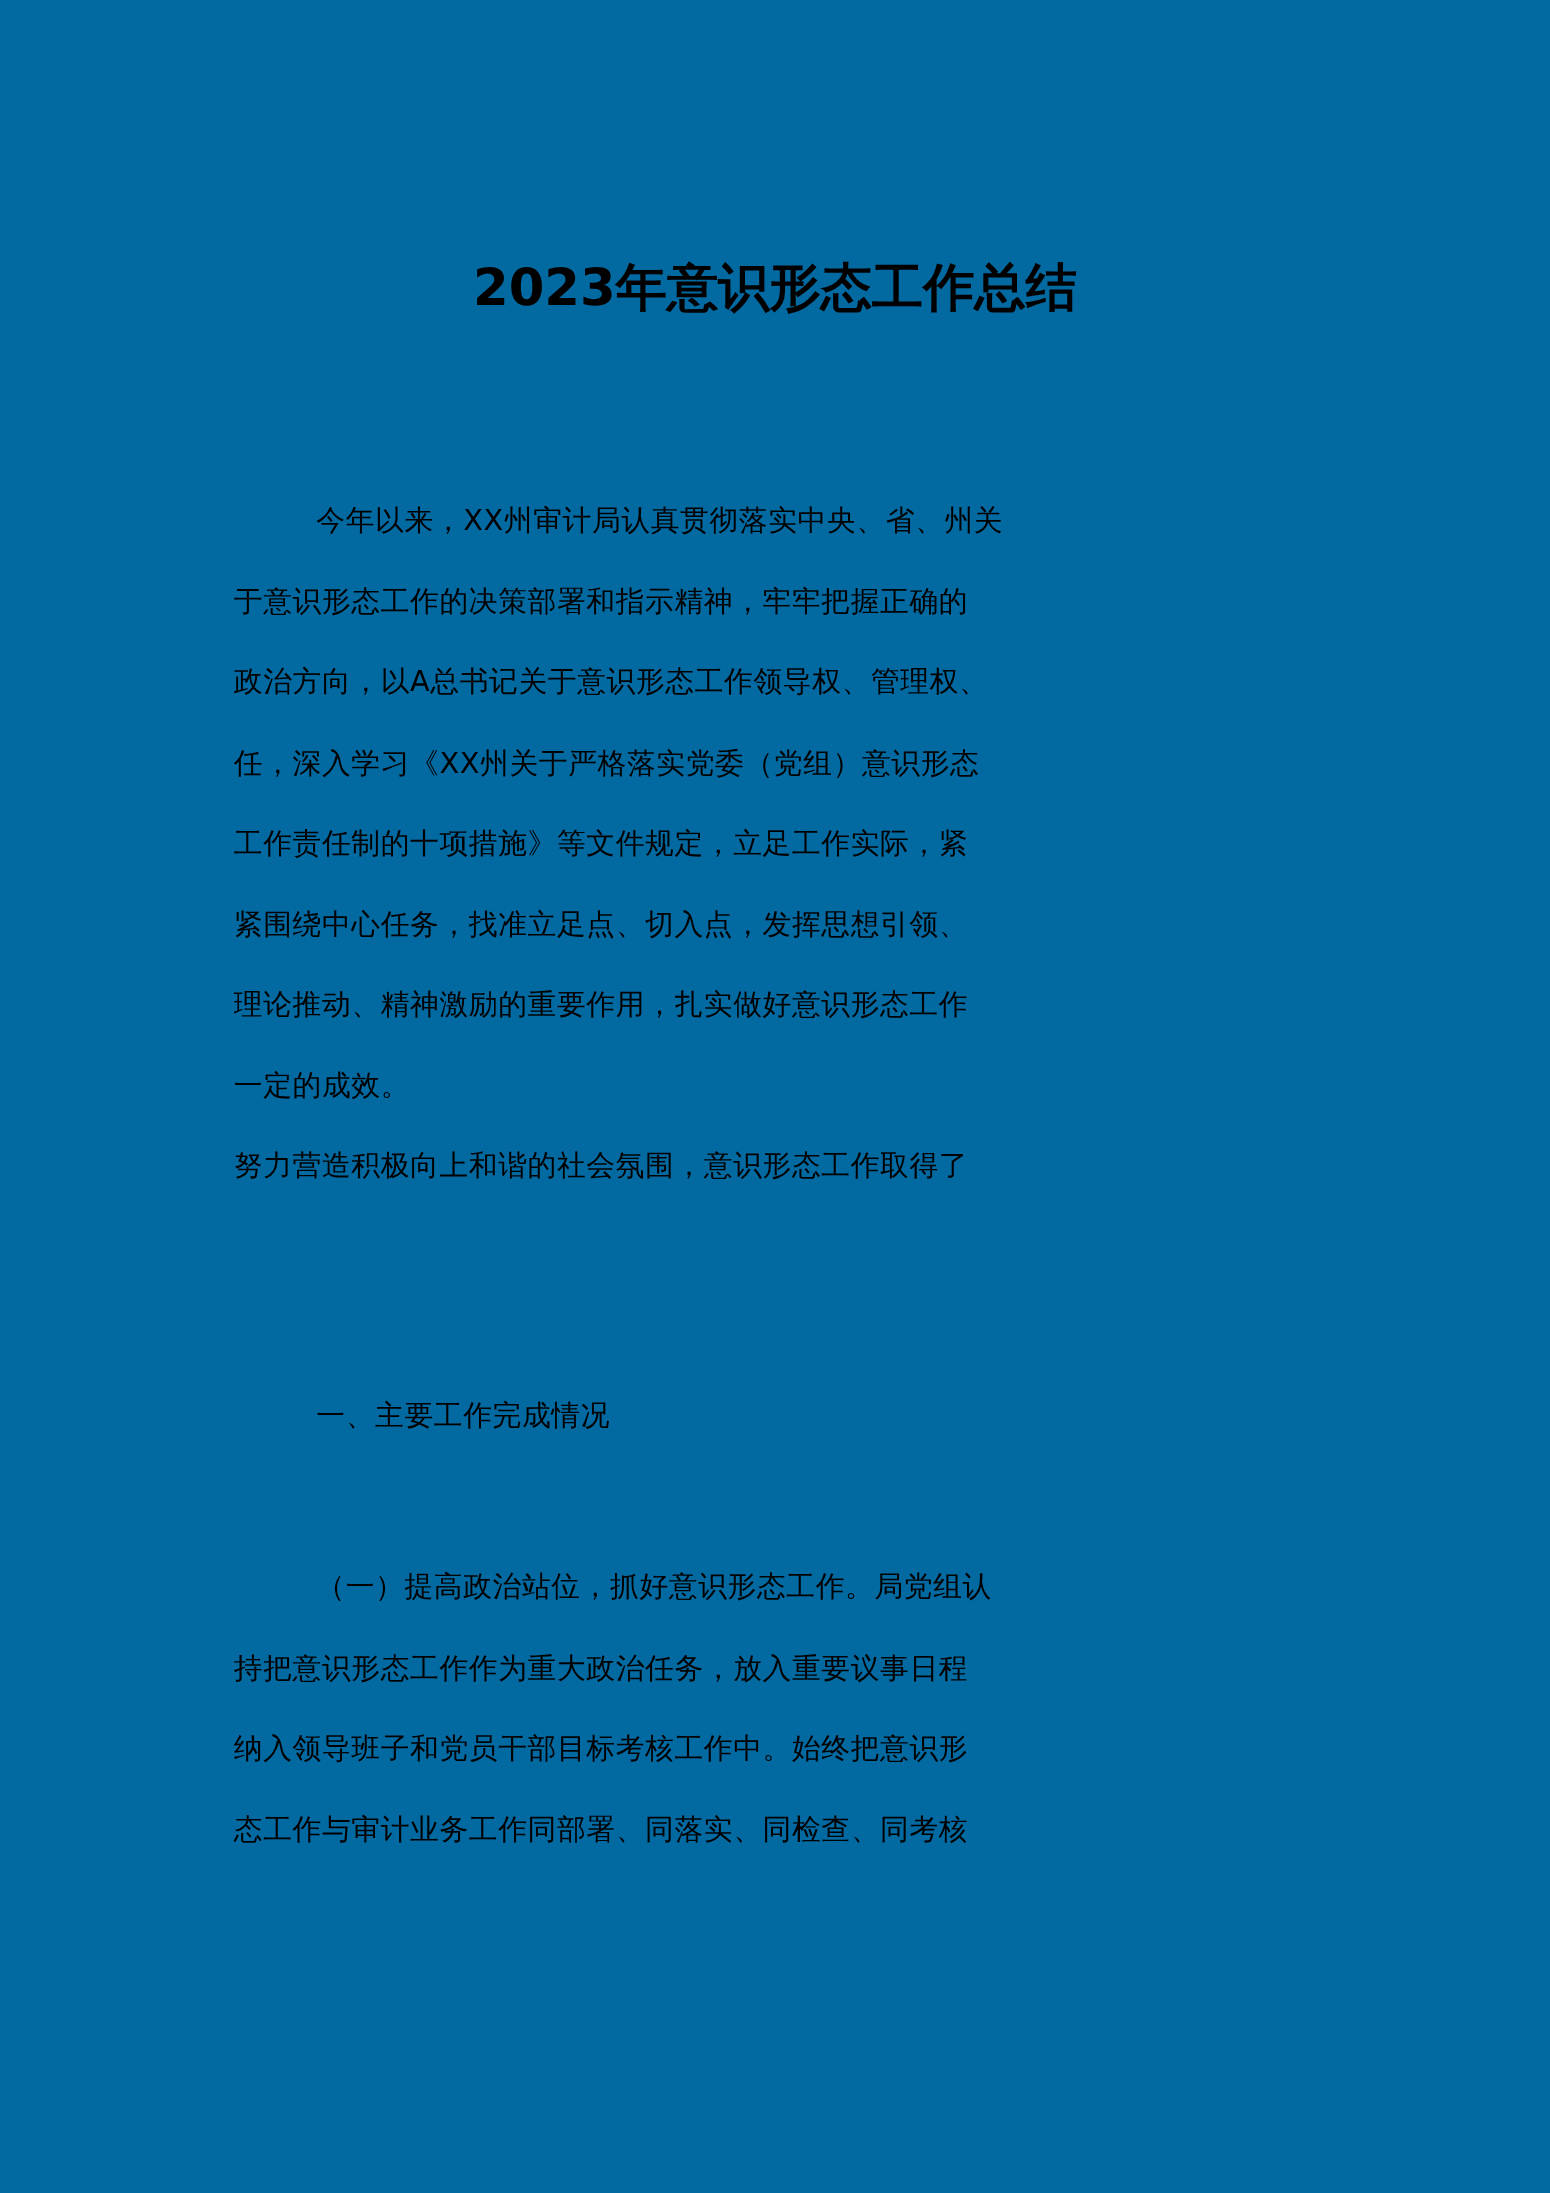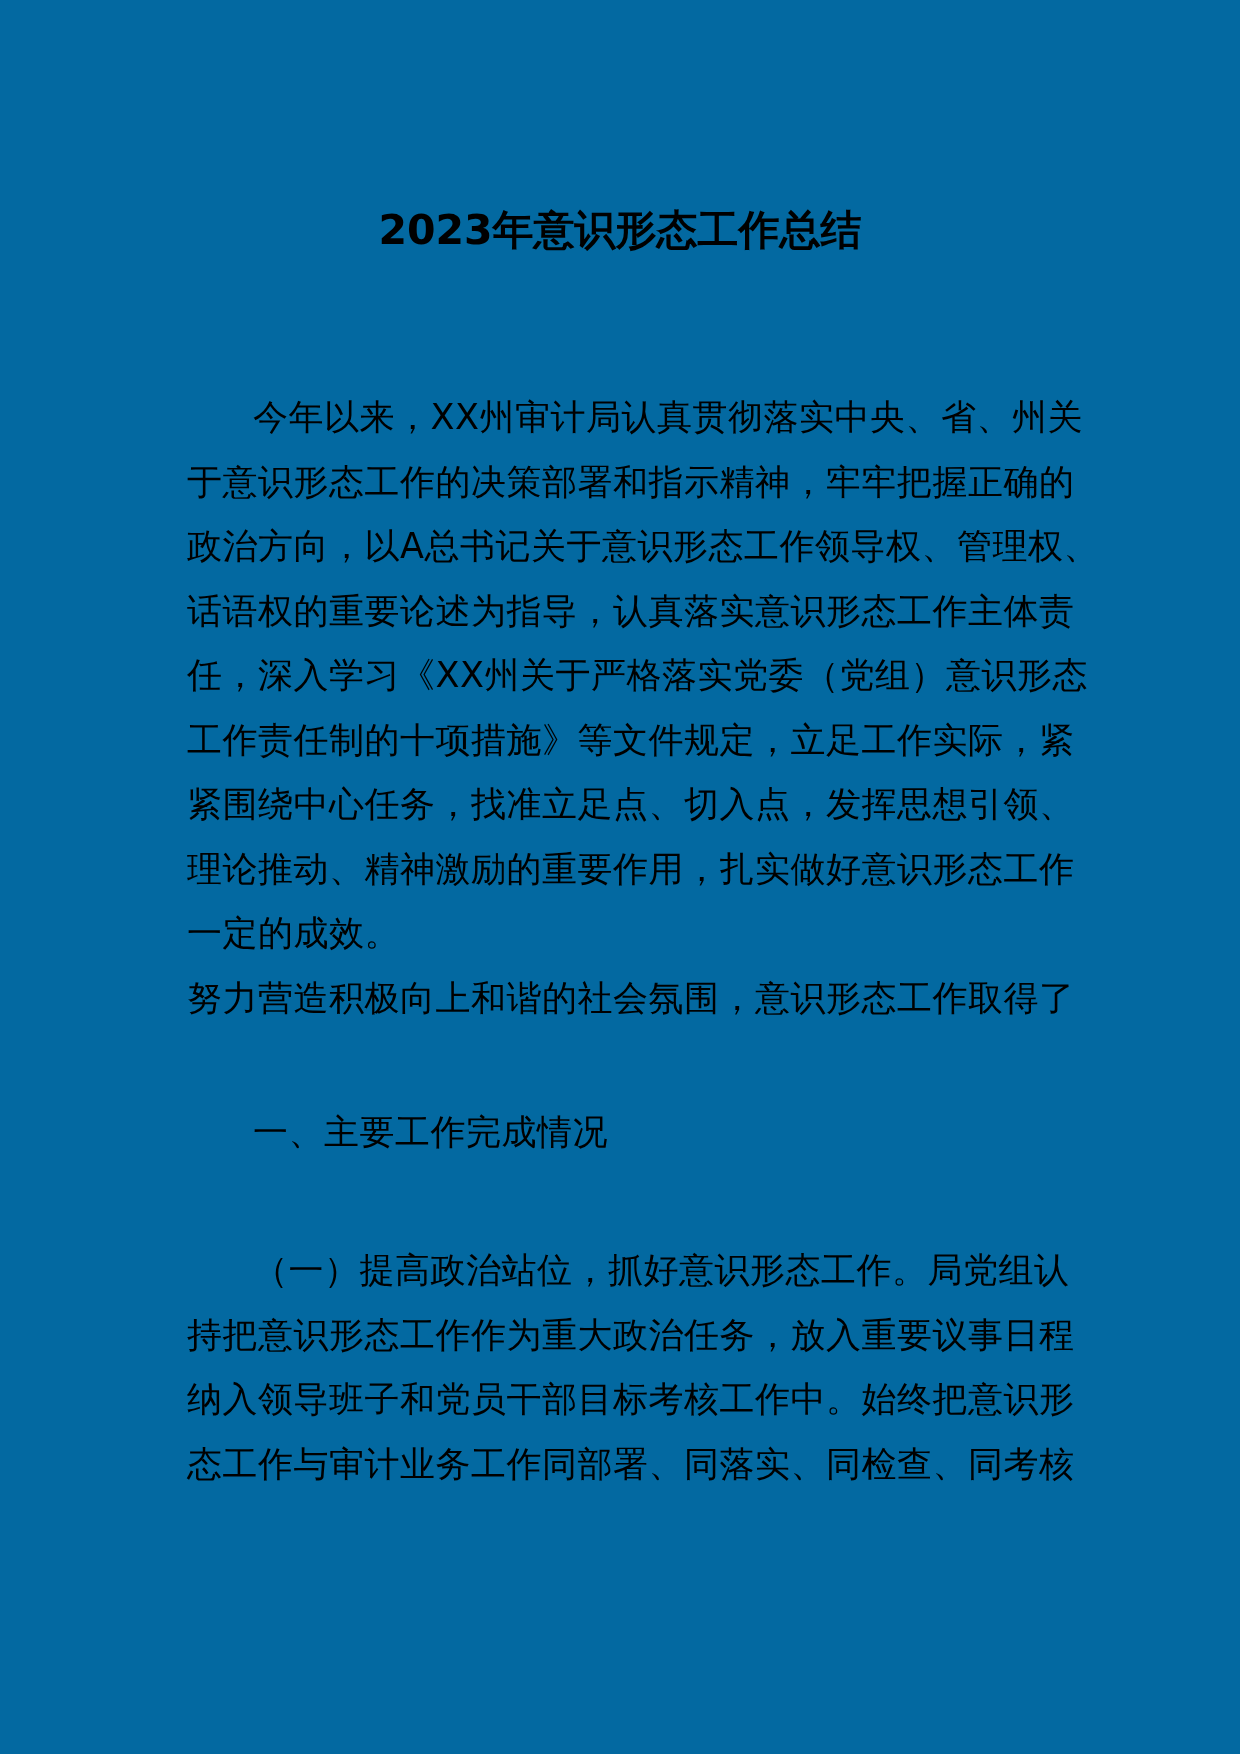--- a/index.html
+++ b/index.html
@@ -34,41 +34,40 @@
     letter-spacing: 0px;
   }
   .block {
     position: absolute;
     left: 187px;
     width: 880px;
   }
   .line {
     height: 64.5px;
     line-height: 64.5px;
-    font-size: 35px;
+    font-size: 23px;
     white-space: nowrap;
     letter-spacing: 0.5px;
   }
   .indent { padding-left: 66px; }
   #para1 { top: 385px; }
   #heading1 { top: 1101px; font-family: Liberation Serif, serif; }
   #para2 { top: 1238px; }
 </style>
 </head>
 <body>
 
 <div class="page">
 
   <div class="title">2023年意识形态工作总结</div>
 
   <div class="block" id="para1">
     <div class="line indent">今年以来，XX州审计局认真贯彻落实中央、省、州关</div>
     <div class="line">于意识形态工作的决策部署和指示精神，牢牢把握正确的</div>
     <div class="line">政治方向，以A总书记关于意识形态工作领导权、管理权、</div>
-    <div class="line">话语权的重要论述为指导，认真落实意识形态工作主体责</div>
     <div class="line">任，深入学习《XX州关于严格落实党委（党组）意识形态</div>
     <div class="line">工作责任制的十项措施》等文件规定，立足工作实际，紧</div>
     <div class="line">紧围绕中心任务，找准立足点、切入点，发挥思想引领、</div>
     <div class="line">理论推动、精神激励的重要作用，扎实做好意识形态工作</div>
     <div class="line">一定的成效。</div>
     <div class="line">努力营造积极向上和谐的社会氛围，意识形态工作取得了</div>
   </div>
 
   <div class="block" id="heading1">
     <div class="line indent">一、主要工作完成情况</div>

